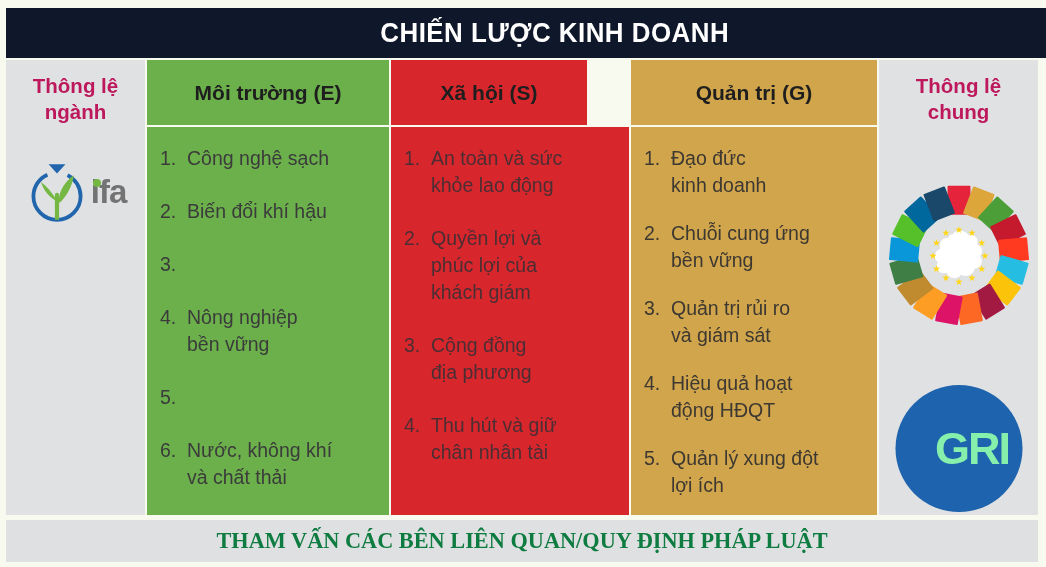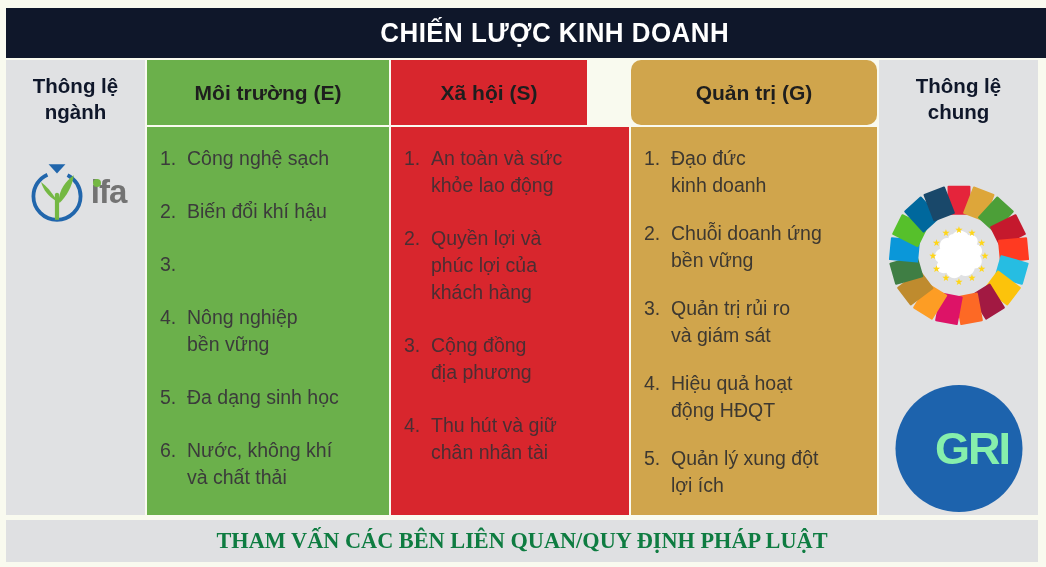--- a/index.html
+++ b/index.html
@@ -8,28 +8,28 @@
   
   .title-bar{position:absolute;left:6px;top:8px;width:1010px;height:50px;background:#0f172a;
     display:flex;align-items:center;justify-content:center;padding-left:44px;}
   .title-bar span{color:#ffffff;font-weight:bold;font-size:27px;letter-spacing:.5px;transform:scaleX(.96);white-space:nowrap;}
 
   
   .panel{position:absolute;top:60px;height:455px;background:#e0e1e3;}
   .panel.left{left:6px;width:139px;}
   .panel.right{left:879px;width:159px;}
   .panel-label{padding-top:13px;text-align:center;font-weight:bold;font-size:20.5px;line-height:26px;
-    color:#0f172a;white-space:pre-line;}
+    color:#be185d;white-space:pre-line;}
 
   
   .colhead{position:absolute;top:60px;height:65px;display:flex;align-items:center;justify-content:center;}
   .colhead span{font-weight:bold;font-size:21px;color:#1e1e1e;}
   .colhead.env{left:147px;width:242px;background:#6bb04b;}
   .colhead.soc{left:391px;width:196px;background:#d8262d;}
-  .colhead.gov{left:631px;width:246px;background:#d0a54c;border-radius:10px;}
+  .colhead.gov{left:631px;width:246px;background:#d0a54c;}
 
   
   .colbody{position:absolute;top:127px;height:388px;padding:18px 6px 0 13px;box-sizing:border-box;overflow:hidden;}
   .colbody.env{left:147px;width:242px;background:#6bb04b;color:#3b3b3b;}
   .colbody.soc{left:391px;width:238px;background:#d8262d;color:#4b2e33;}
   .colbody.gov{left:631px;width:246px;background:#d0a54c;color:#3d3831;}
   .item{display:flex;margin-bottom:26px;font-size:19.5px;line-height:27px;}
   .colbody.gov .item{margin-bottom:21px;}
   .item .num{width:27px;flex-shrink:0;}
   .item .txt{white-space:pre-line;}
@@ -105,40 +105,39 @@
     <div class="item">
       <span class="num">3.</span>
     </div>
     <div class="item">
       <span class="num">4.</span>
       <span class="txt">Nông nghiệp
 bền vững</span>
     </div>
     <div class="item">
       <span class="num">5.</span>
-      <span class="txt">Đa dạng sinh học</span>
     </div>
     <div class="item">
       <span class="num">6.</span>
       <span class="txt">Nước, không khí
 và chất thải</span>
     </div>
   </div>
 
   <div class="colbody soc">
     <div class="item">
       <span class="num">1.</span>
       <span class="txt">An toàn và sức
 khỏe lao động</span>
     </div>
     <div class="item">
       <span class="num">2.</span>
       <span class="txt">Quyền lợi và
 phúc lợi của
-khách hàng</span>
+khách giám</span>
     </div>
     <div class="item">
       <span class="num">3.</span>
       <span class="txt">Cộng đồng
 địa phương</span>
     </div>
     <div class="item">
       <span class="num">4.</span>
       <span class="txt">Thu hút và giữ
 chân nhân tài</span>
@@ -146,21 +145,21 @@
   </div>
 
   <div class="colbody gov">
     <div class="item">
       <span class="num">1.</span>
       <span class="txt">Đạo đức
 kinh doanh</span>
     </div>
     <div class="item">
       <span class="num">2.</span>
-      <span class="txt">Chuỗi doanh ứng
+      <span class="txt">Chuỗi cung ứng
 bền vững</span>
     </div>
     <div class="item">
       <span class="num">3.</span>
       <span class="txt">Quản trị rủi ro
 và giám sát</span>
     </div>
     <div class="item">
       <span class="num">4.</span>
       <span class="txt">Hiệu quả hoạt

